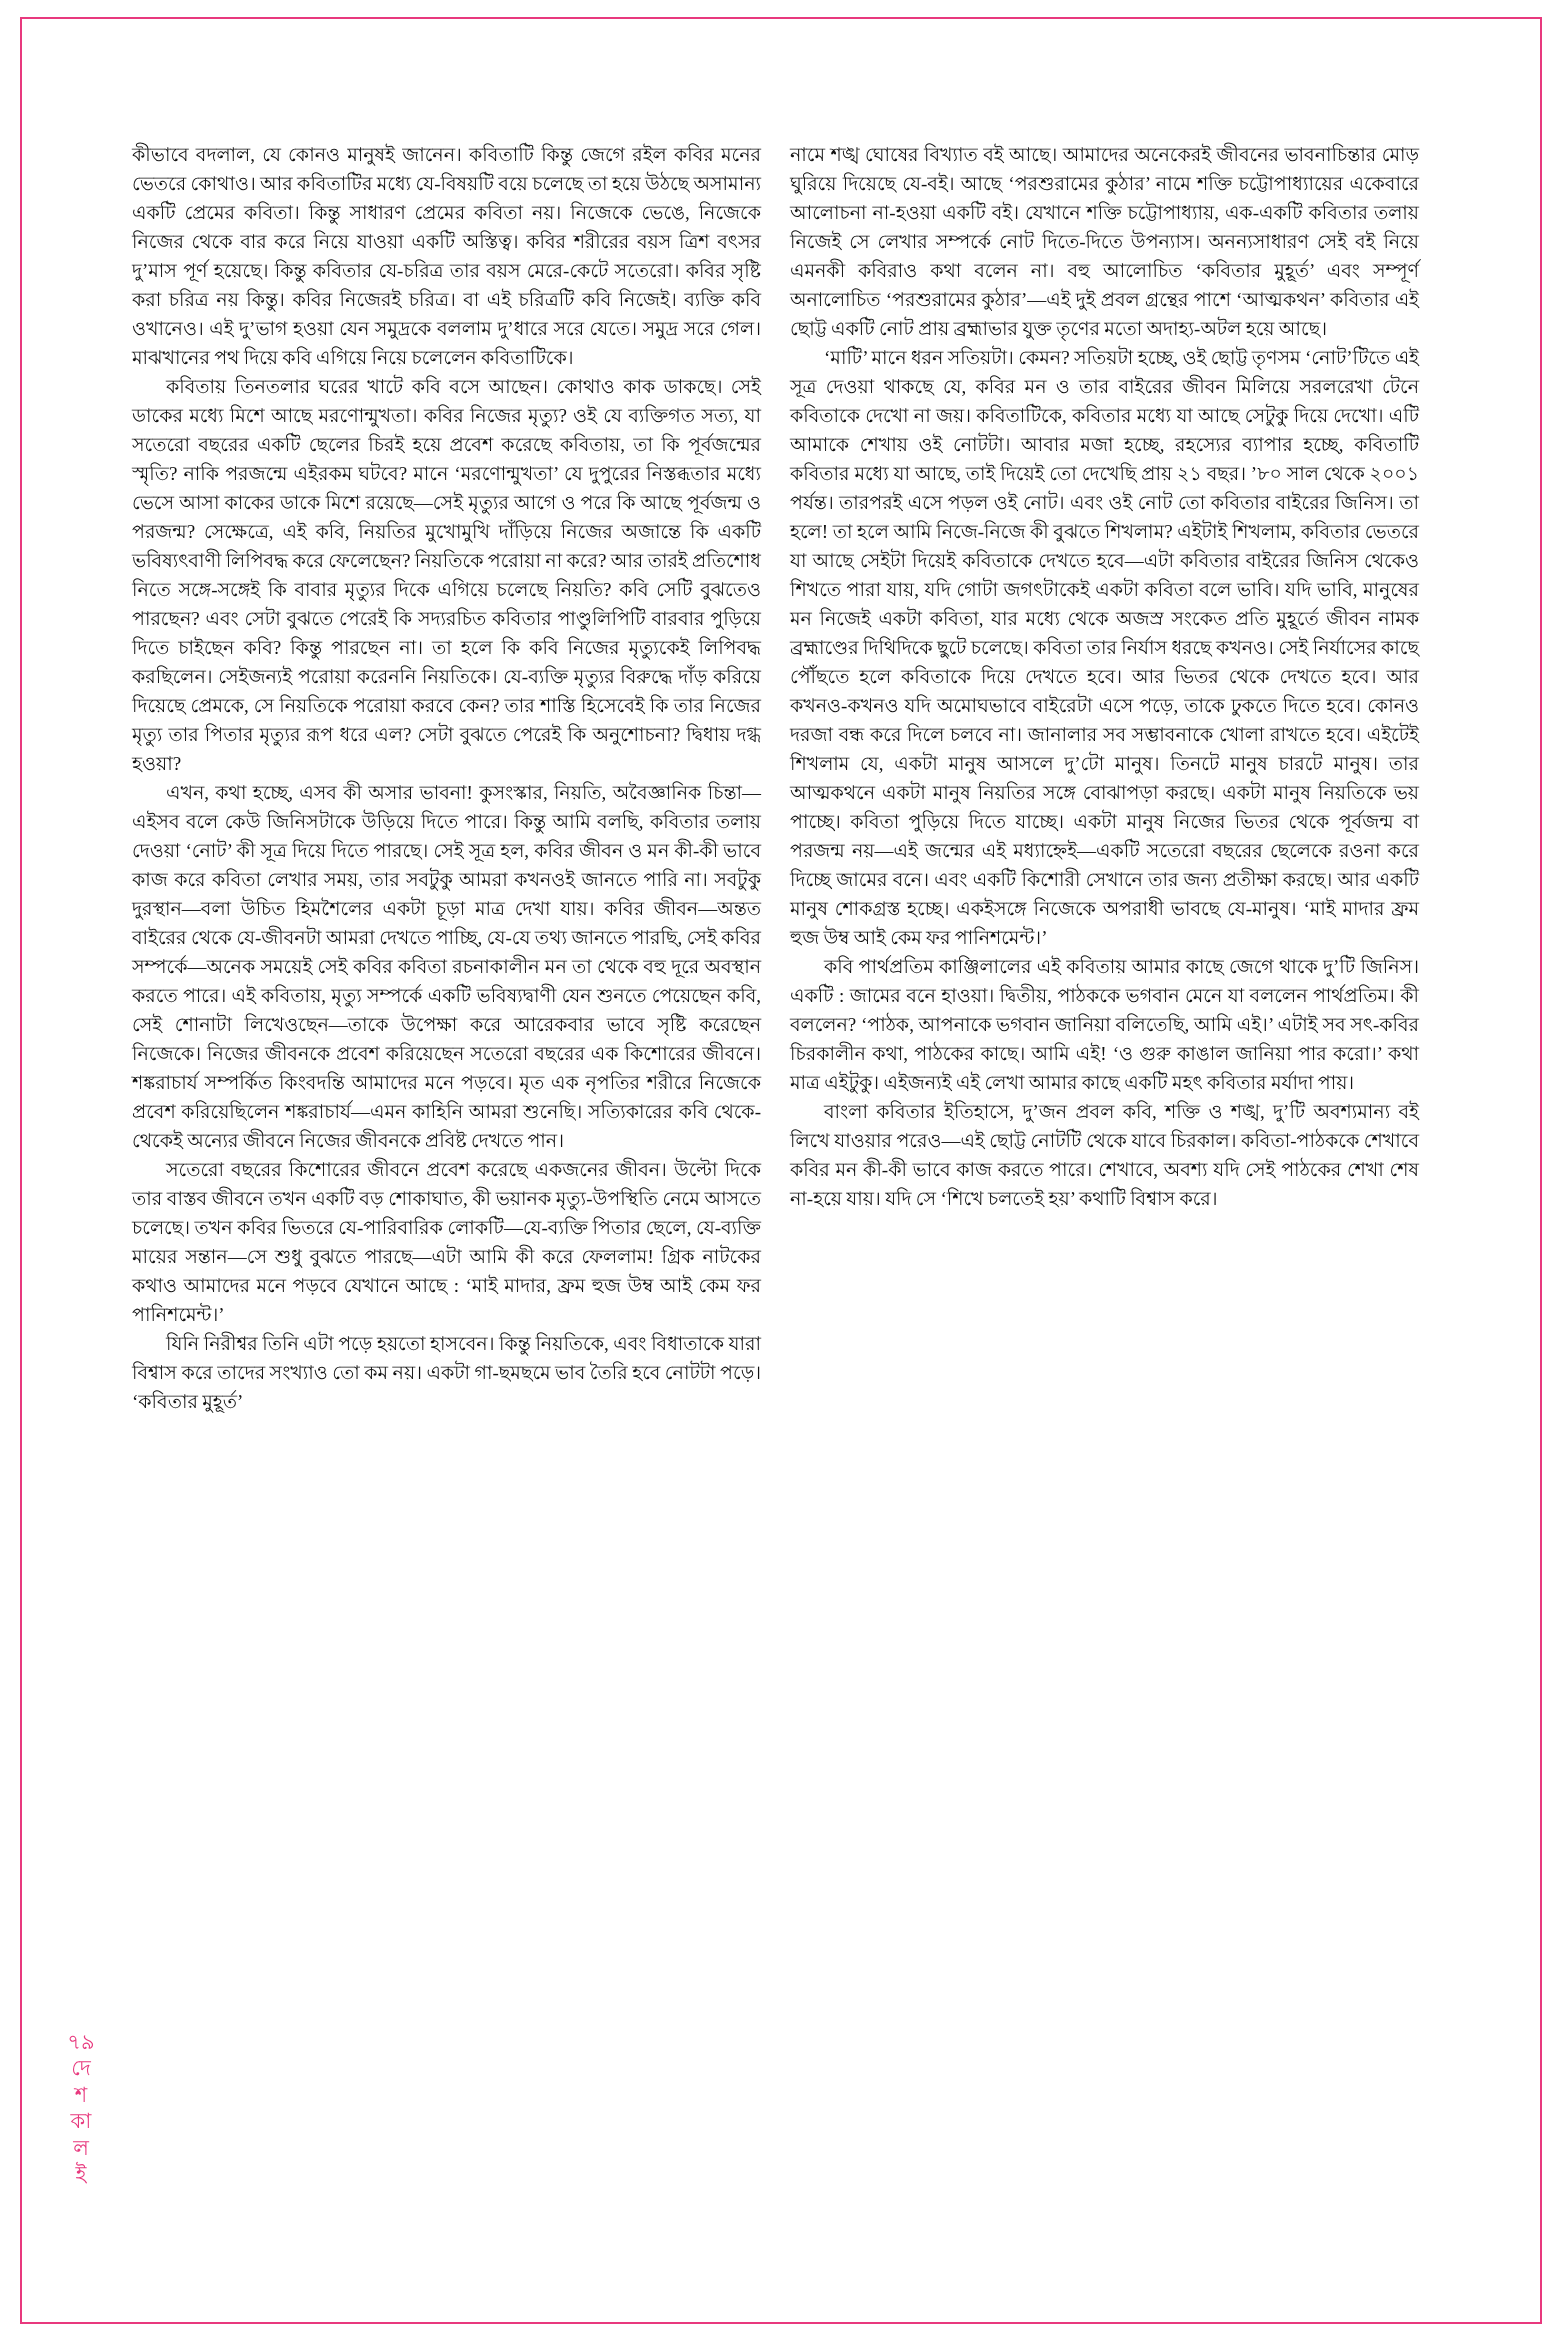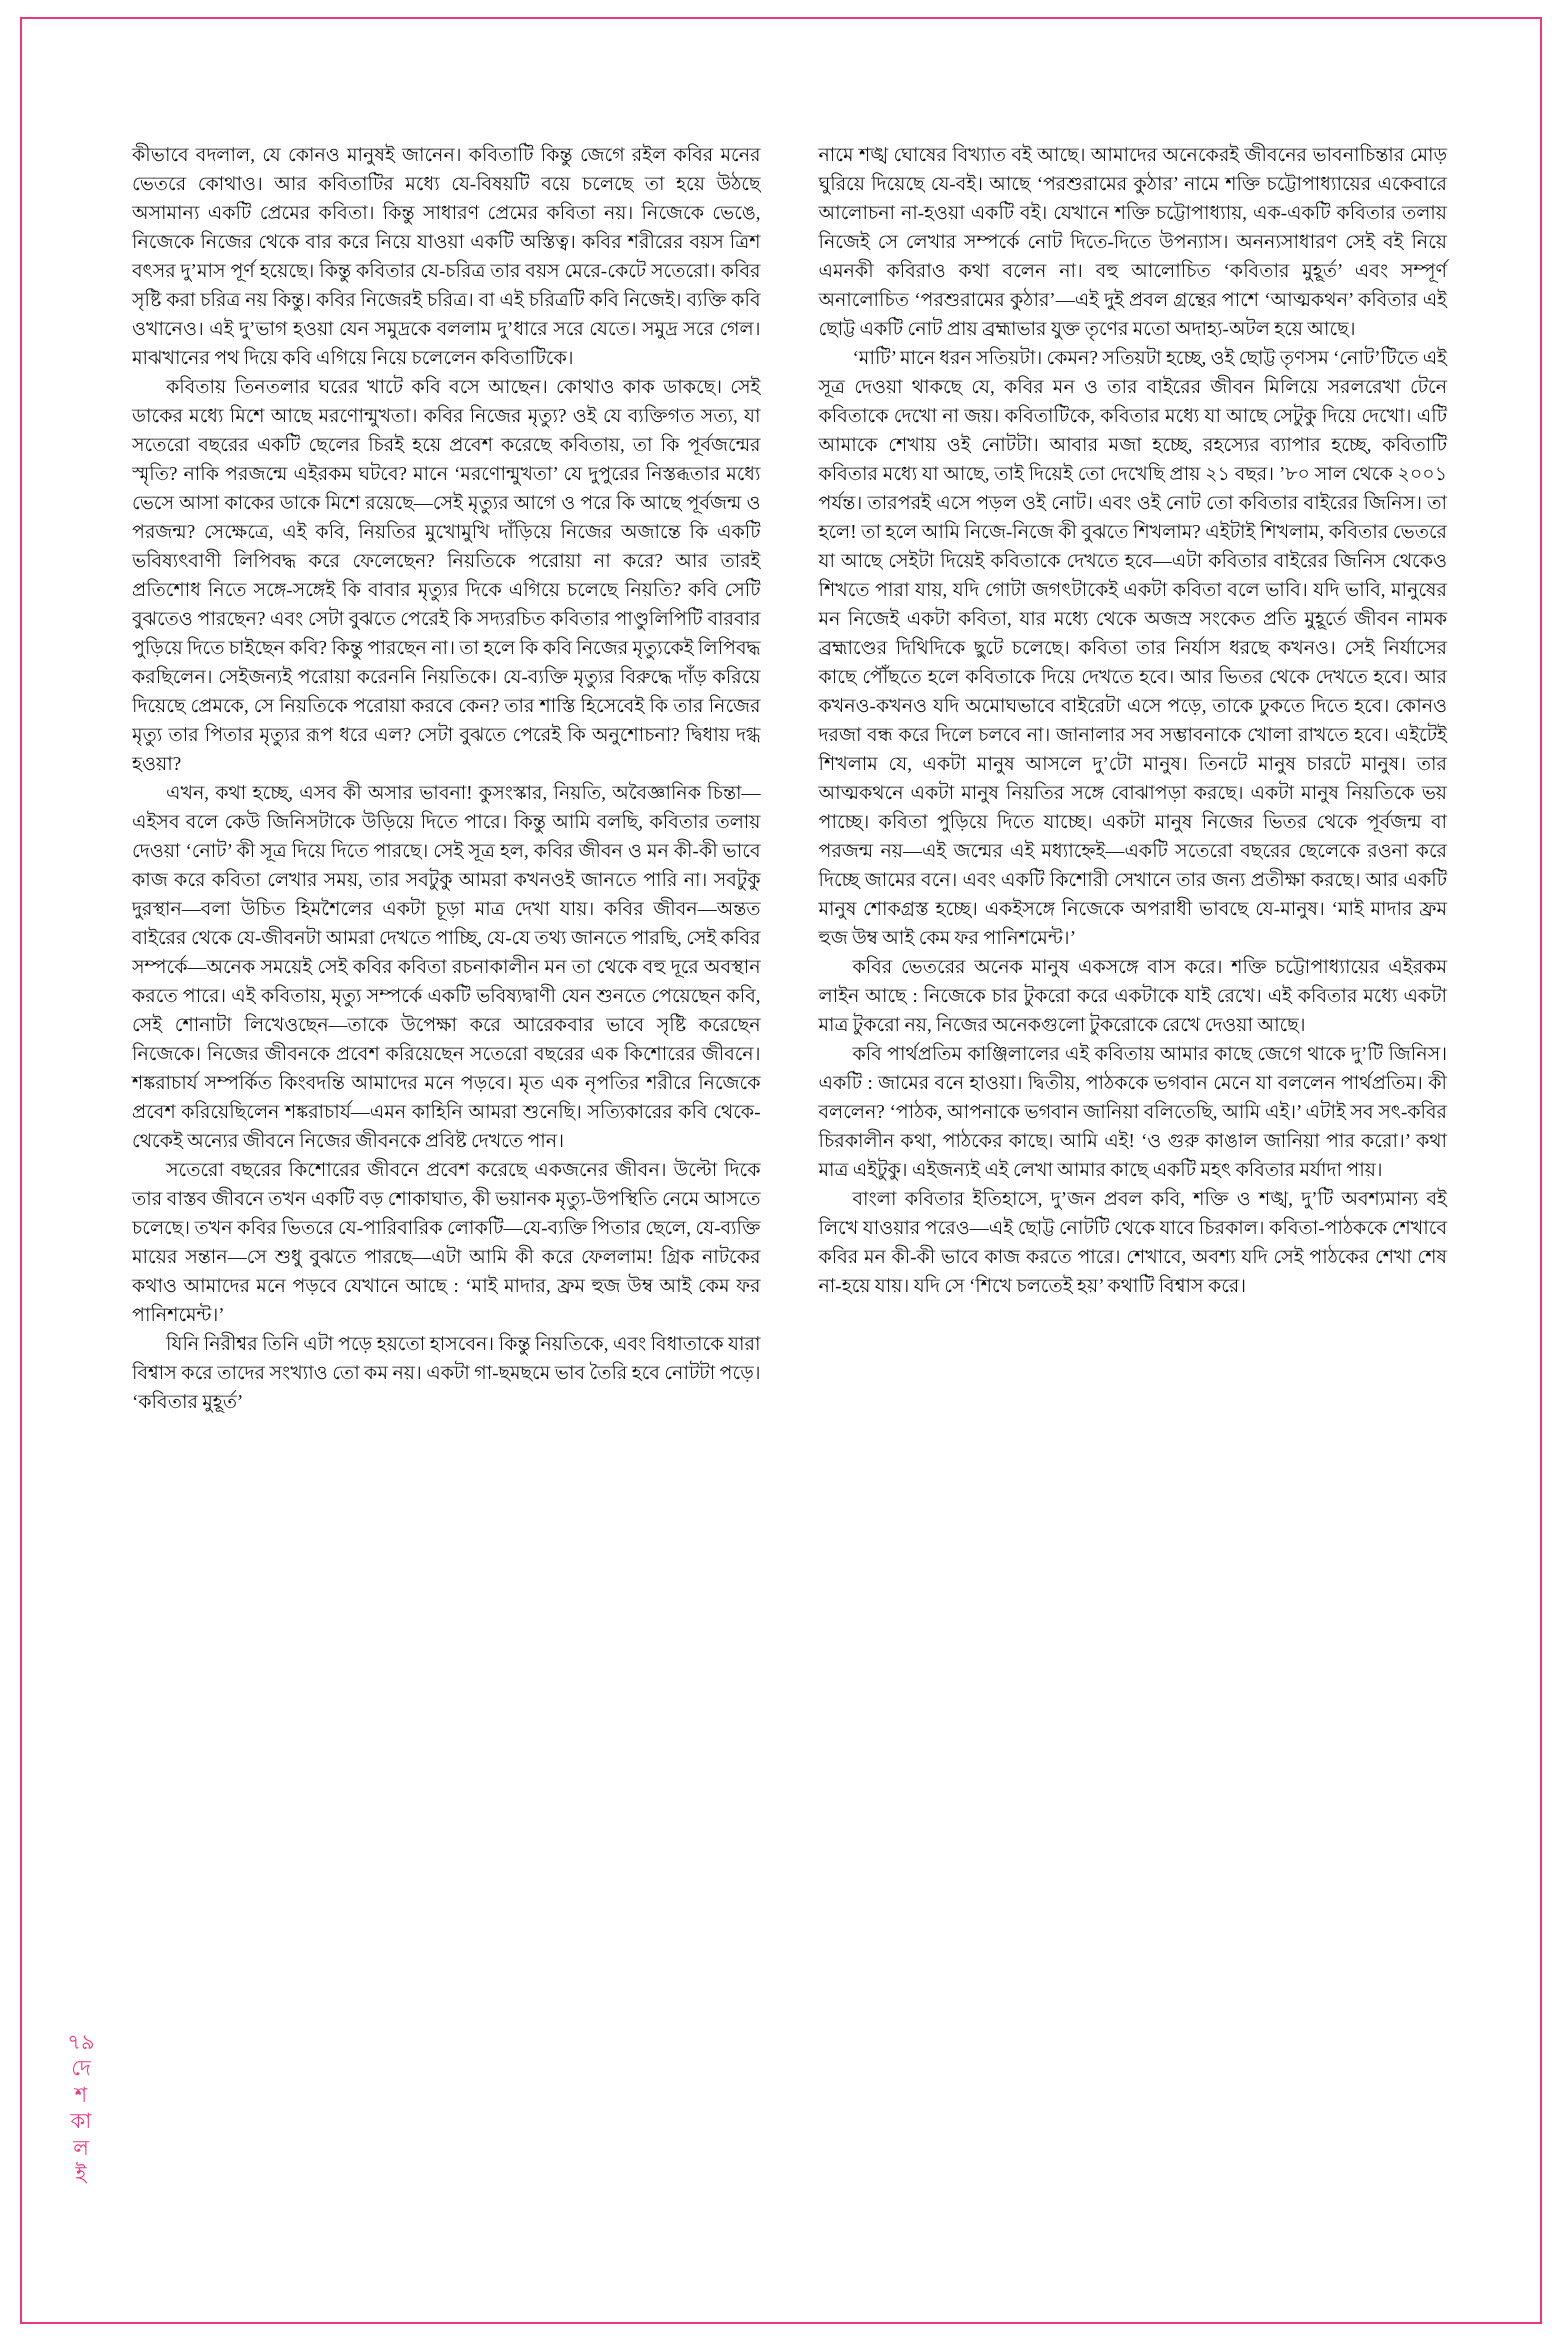--- a/index.html
+++ b/index.html
@@ -25,21 +25,21 @@
     border: 2.3px solid #e8397e;
     box-sizing: border-box;
     pointer-events: none;
   }
   .columns {
     position: absolute;
     left: 132px;
     top: 140px;
     width: 1315px;
     display: flex;
-    gap: 58px;
+    gap: 29px;
   }
   .col {
     width: 629px;
   }
   .col p {
     margin: 0;
     font-size: 19px;
     line-height: 29px;
     text-align: justify;
     text-justify: inter-word;
@@ -87,21 +87,20 @@
     <div class="col">
       <p>কীভাবে বদলাল, যে কোনও মানুষই জানেন। কবিতাটি কিন্তু জেগে রইল কবির মনের ভেতরে কোথাও। আর কবিতাটির মধ্যে যে-বিষয়টি বয়ে চলেছে তা হয়ে উঠছে অসামান্য একটি প্রেমের কবিতা। কিন্তু সাধারণ প্রেমের কবিতা নয়। নিজেকে ভেঙে, নিজেকে নিজের থেকে বার করে নিয়ে যাওয়া একটি অস্তিত্ব। কবির শরীরের বয়স ত্রিশ বৎসর দু’মাস পূর্ণ হয়েছে। কিন্তু কবিতার যে-চরিত্র তার বয়স মেরে-কেটে সতেরো। কবির সৃষ্টি করা চরিত্র নয় কিন্তু। কবির নিজেরই চরিত্র। বা এই চরিত্রটি কবি নিজেই। ব্যক্তি কবি ওখানেও। এই দু’ভাগ হওয়া যেন সমুদ্রকে বললাম দু’ধারে সরে যেতে। সমুদ্র সরে গেল। মাঝখানের পথ দিয়ে কবি এগিয়ে নিয়ে চলেলেন কবিতাটিকে।</p>
       <p class="indent">কবিতায় তিনতলার ঘরের খাটে কবি বসে আছেন। কোথাও কাক ডাকছে। সেই ডাকের মধ্যে মিশে আছে মরণোন্মুখতা। কবির নিজের মৃত্যু? ওই যে ব্যক্তিগত সত্য, যা সতেরো বছরের একটি ছেলের চিরই হয়ে প্রবেশ করেছে কবিতায়, তা কি পূর্বজন্মের স্মৃতি? নাকি পরজন্মে এইরকম ঘটবে? মানে ‘মরণোন্মুখতা’ যে দুপুরের নিস্তব্ধতার মধ্যে ভেসে আসা কাকের ডাকে মিশে রয়েছে—সেই মৃত্যুর আগে ও পরে কি আছে পূর্বজন্ম ও পরজন্ম? সেক্ষেত্রে, এই কবি, নিয়তির মুখোমুখি দাঁড়িয়ে নিজের অজান্তে কি একটি ভবিষ্যৎবাণী লিপিবদ্ধ করে ফেলেছেন? নিয়তিকে পরোয়া না করে? আর তারই প্রতিশোধ নিতে সঙ্গে-সঙ্গেই কি বাবার মৃত্যুর দিকে এগিয়ে চলেছে নিয়তি? কবি সেটি বুঝতেও পারছেন? এবং সেটা বুঝতে পেরেই কি সদ্যরচিত কবিতার পাণ্ডুলিপিটি বারবার পুড়িয়ে দিতে চাইছেন কবি? কিন্তু পারছেন না। তা হলে কি কবি নিজের মৃত্যুকেই লিপিবদ্ধ করছিলেন। সেইজন্যই পরোয়া করেননি নিয়তিকে। যে-ব্যক্তি মৃত্যুর বিরুদ্ধে দাঁড় করিয়ে দিয়েছে প্রেমকে, সে নিয়তিকে পরোয়া করবে কেন? তার শাস্তি হিসেবেই কি তার নিজের মৃত্যু তার পিতার মৃত্যুর রূপ ধরে এল? সেটা বুঝতে পেরেই কি অনুশোচনা? দ্বিধায় দগ্ধ হওয়া?</p>
       <p class="indent">এখন, কথা হচ্ছে, এসব কী অসার ভাবনা! কুসংস্কার, নিয়তি, অবৈজ্ঞানিক চিন্তা—এইসব বলে কেউ জিনিসটাকে উড়িয়ে দিতে পারে। কিন্তু আমি বলছি, কবিতার তলায় দেওয়া ‘নোট’ কী সূত্র দিয়ে দিতে পারছে। সেই সূত্র হল, কবির জীবন ও মন কী-কী ভাবে কাজ করে কবিতা লেখার সময়, তার সবটুকু আমরা কখনওই জানতে পারি না। সবটুকু দুরস্থান—বলা উচিত হিমশৈলের একটা চূড়া মাত্র দেখা যায়। কবির জীবন—অন্তত বাইরের থেকে যে-জীবনটা আমরা দেখতে পাচ্ছি, যে-যে তথ্য জানতে পারছি, সেই কবির সম্পর্কে—অনেক সময়েই সেই কবির কবিতা রচনাকালীন মন তা থেকে বহু দূরে অবস্থান করতে পারে। এই কবিতায়, মৃত্যু সম্পর্কে একটি ভবিষ্যদ্বাণী যেন শুনতে পেয়েছেন কবি, সেই শোনাটা লিখেওছেন—তাকে উপেক্ষা করে আরেকবার ভাবে সৃষ্টি করেছেন নিজেকে। নিজের জীবনকে প্রবেশ করিয়েছেন সতেরো বছরের এক কিশোরের জীবনে। শঙ্করাচার্য সম্পর্কিত কিংবদন্তি আমাদের মনে পড়বে। মৃত এক নৃপতির শরীরে নিজেকে প্রবেশ করিয়েছিলেন শঙ্করাচার্য—এমন কাহিনি আমরা শুনেছি। সত্যিকারের কবি থেকে-থেকেই অন্যের জীবনে নিজের জীবনকে প্রবিষ্ট দেখতে পান।</p>
       <p class="indent">সতেরো বছরের কিশোরের জীবনে প্রবেশ করেছে একজনের জীবন। উল্টো দিকে তার বাস্তব জীবনে তখন একটি বড় শোকাঘাত, কী ভয়ানক মৃত্যু-উপস্থিতি নেমে আসতে চলেছে। তখন কবির ভিতরে যে-পারিবারিক লোকটি—যে-ব্যক্তি পিতার ছেলে, যে-ব্যক্তি মায়ের সন্তান—সে শুধু বুঝতে পারছে—এটা আমি কী করে ফেললাম! গ্রিক নাটকের কথাও আমাদের মনে পড়বে যেখানে আছে : ‘মাই মাদার, ফ্রম হুজ উম্ব আই কেম ফর পানিশমেন্ট।’</p>
       <p class="indent">যিনি নিরীশ্বর তিনি এটা পড়ে হয়তো হাসবেন। কিন্তু নিয়তিকে, এবং বিধাতাকে যারা বিশ্বাস করে তাদের সংখ্যাও তো কম নয়। একটা গা-ছমছমে ভাব তৈরি হবে নোটটা পড়ে। ‘কবিতার মুহূর্ত’</p>
     </div>
     <div class="col">
       <p>নামে শঙ্খ ঘোষের বিখ্যাত বই আছে। আমাদের অনেকেরই জীবনের ভাবনাচিন্তার মোড় ঘুরিয়ে দিয়েছে যে-বই। আছে ‘পরশুরামের কুঠার’ নামে শক্তি চট্টোপাধ্যায়ের একেবারে আলোচনা না-হওয়া একটি বই। যেখানে শক্তি চট্টোপাধ্যায়, এক-একটি কবিতার তলায় নিজেই সে লেখার সম্পর্কে নোট দিতে-দিতে উপন্যাস। অনন্যসাধারণ সেই বই নিয়ে এমনকী কবিরাও কথা বলেন না। বহু আলোচিত ‘কবিতার মুহূর্ত’ এবং সম্পূর্ণ অনালোচিত ‘পরশুরামের কুঠার’—এই দুই প্রবল গ্রন্থের পাশে ‘আত্মকথন’ কবিতার এই ছোট্ট একটি নোট প্রায় ব্রহ্মাভার যুক্ত তৃণের মতো অদাহ্য-অটল হয়ে আছে।</p>
       <p class="indent">‘মাটি’ মানে ধরন সতিয়টা। কেমন? সতিয়টা হচ্ছে, ওই ছোট্ট তৃণসম ‘নোট’টিতে এই সূত্র দেওয়া থাকছে যে, কবির মন ও তার বাইরের জীবন মিলিয়ে সরলরেখা টেনে কবিতাকে দেখো না জয়। কবিতাটিকে, কবিতার মধ্যে যা আছে সেটুকু দিয়ে দেখো। এটি আমাকে শেখায় ওই নোটটা। আবার মজা হচ্ছে, রহস্যের ব্যাপার হচ্ছে, কবিতাটি কবিতার মধ্যে যা আছে, তাই দিয়েই তো দেখেছি প্রায় ২১ বছর। ’৮০ সাল থেকে ২০০১ পর্যন্ত। তারপরই এসে পড়ল ওই নোট। এবং ওই নোট তো কবিতার বাইরের জিনিস। তা হলে! তা হলে আমি নিজে-নিজে কী বুঝতে শিখলাম? এইটাই শিখলাম, কবিতার ভেতরে যা আছে সেইটা দিয়েই কবিতাকে দেখতে হবে—এটা কবিতার বাইরের জিনিস থেকেও শিখতে পারা যায়, যদি গোটা জগৎটাকেই একটা কবিতা বলে ভাবি। যদি ভাবি, মানুষের মন নিজেই একটা কবিতা, যার মধ্যে থেকে অজস্র সংকেত প্রতি মুহূর্তে জীবন নামক ব্রহ্মাণ্ডের দিথিদিকে ছুটে চলেছে। কবিতা তার নির্যাস ধরছে কখনও। সেই নির্যাসের কাছে পৌঁছতে হলে কবিতাকে দিয়ে দেখতে হবে। আর ভিতর থেকে দেখতে হবে। আর কখনও-কখনও যদি অমোঘভাবে বাইরেটা এসে পড়ে, তাকে ঢুকতে দিতে হবে। কোনও দরজা বন্ধ করে দিলে চলবে না। জানালার সব সম্ভাবনাকে খোলা রাখতে হবে। এইটেই শিখলাম যে, একটা মানুষ আসলে দু’টো মানুষ। তিনটে মানুষ চারটে মানুষ। তার আত্মকথনে একটা মানুষ নিয়তির সঙ্গে বোঝাপড়া করছে। একটা মানুষ নিয়তিকে ভয় পাচ্ছে। কবিতা পুড়িয়ে দিতে যাচ্ছে। একটা মানুষ নিজের ভিতর থেকে পূর্বজন্ম বা পরজন্ম নয়—এই জন্মের এই মধ্যাহ্নেই—একটি সতেরো বছরের ছেলেকে রওনা করে দিচ্ছে জামের বনে। এবং একটি কিশোরী সেখানে তার জন্য প্রতীক্ষা করছে। আর একটি মানুষ শোকগ্রস্ত হচ্ছে। একইসঙ্গে নিজেকে অপরাধী ভাবছে যে-মানুষ। ‘মাই মাদার ফ্রম হুজ উম্ব আই কেম ফর পানিশমেন্ট।’</p>
-      <p class="indent">কবির ভেতরের অনেক মানুষ একসঙ্গে বাস করে। শক্তি চট্টোপাধ্যায়ের এইরকম লাইন আছে : নিজেকে চার টুকরো করে একটাকে যাই রেখে। এই কবিতার মধ্যে একটা মাত্র টুকরো নয়, নিজের অনেকগুলো টুকরোকে রেখে দেওয়া আছে।</p>
       <p class="indent">কবি পার্থপ্রতিম কাঞ্জিলালের এই কবিতায় আমার কাছে জেগে থাকে দু’টি জিনিস। একটি : জামের বনে হাওয়া। দ্বিতীয়, পাঠককে ভগবান মেনে যা বললেন পার্থপ্রতিম। কী বললেন? ‘পাঠক, আপনাকে ভগবান জানিয়া বলিতেছি, আমি এই।’ এটাই সব সৎ-কবির চিরকালীন কথা, পাঠকের কাছে। আমি এই! ‘ও গুরু কাঙাল জানিয়া পার করো।’ কথা মাত্র এইটুকু। এইজন্যই এই লেখা আমার কাছে একটি মহৎ কবিতার মর্যাদা পায়।</p>
       <p class="indent">বাংলা কবিতার ইতিহাসে, দু’জন প্রবল কবি, শক্তি ও শঙ্খ, দু’টি অবশ্যমান্য বই লিখে যাওয়ার পরেও—এই ছোট্ট নোটটি থেকে যাবে চিরকাল। কবিতা-পাঠককে শেখাবে কবির মন কী-কী ভাবে কাজ করতে পারে। শেখাবে, অবশ্য যদি সেই পাঠকের শেখা শেষ না-হয়ে যায়। যদি সে ‘শিখে চলতেই হয়’ কথাটি বিশ্বাস করে।</p>
     </div>
   </div>
 
   <div class="folio">
     <span class="num">৭৯</span>
     <span class="vertical">
       <span>দে</span>
       <span>শ</span>

